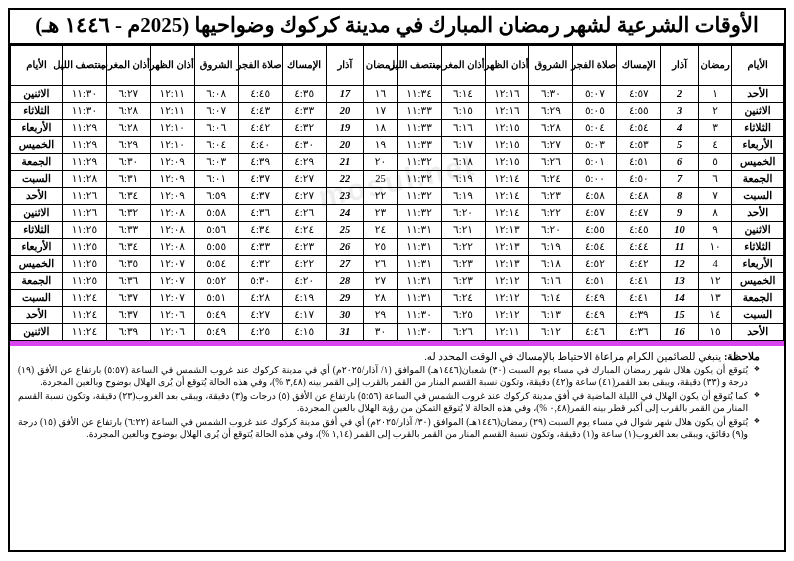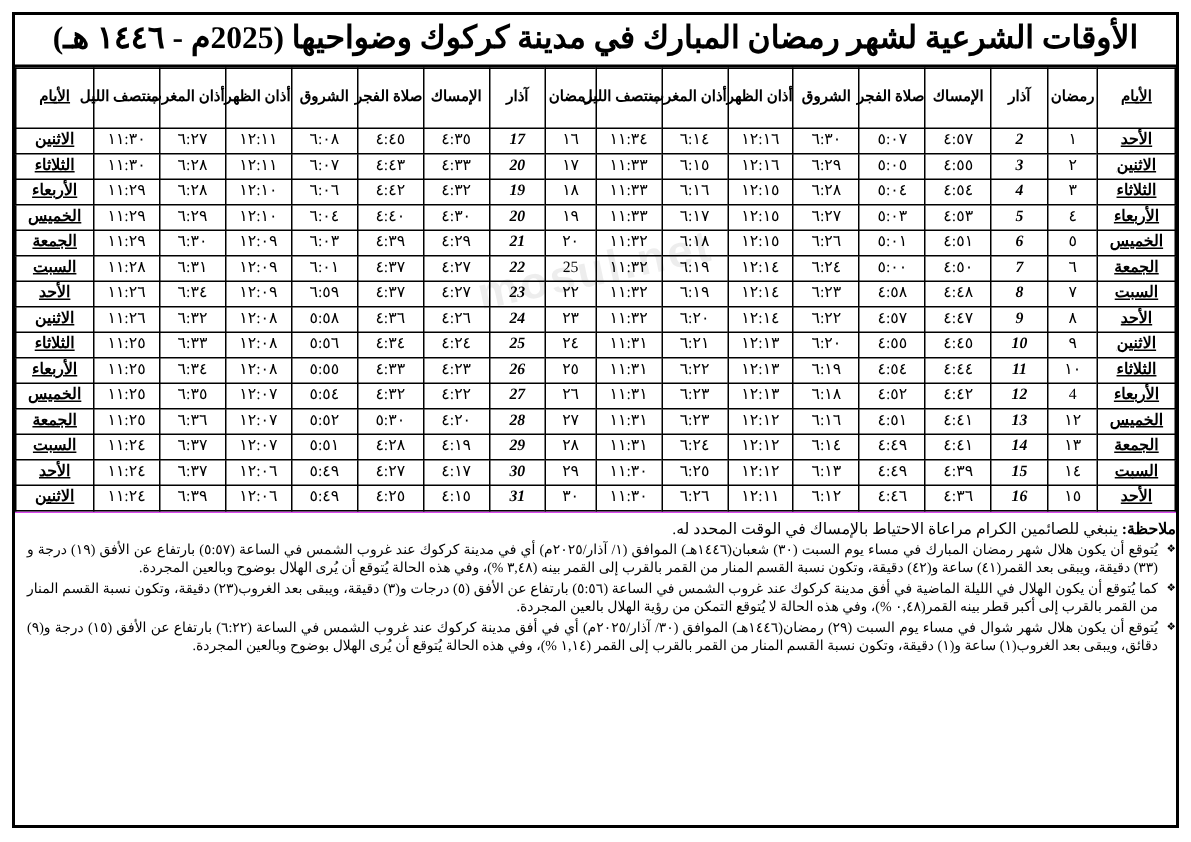--- a/index.html
+++ b/index.html
@@ -64,21 +64,21 @@
     font-size: 11px;
   }
   td.greg {
     font-weight: bold;
     font-size: 13px;
     font-style: italic;
   }
   td.hij {
     font-size: 11px;
   }
-  .col-dayname { width: 7.2%; text-decoration: underline; }
+  .col-dayname { width: 7.2%; }
   .col-hij { width: 4.6%; }
   .col-greg { width: 5.2%; margin-top: 14px; }
   .col-time { width: 6.1%; }
   .tbl-wrap {
     flex: 0 0 auto;
     position: relative;
   }
   .watermark {
     position: absolute;
     top: 46%;
@@ -86,22 +86,22 @@
     transform: translate(-50%, -50%) rotate(-12deg);
     font-size: 30px;
     color: rgba(0,0,0,0.07);
     font-weight: bold;
     letter-spacing: 2px;
     pointer-events: none;
     white-space: nowrap;
     font-family: "Liberation Sans", sans-serif;
   }
   .notes {
-    border-top: 1px solid #d946ef;
-    padding: 3px 0 2px 8px;
+    border-top: 5px solid #d946ef;
+    padding: 3px 24px 2px 8px;
     direction: rtl;
     flex: 1 1 auto;
   }
   .note-head {
     font-size: 10.5px;
     font-weight: bold;
     text-align: right;
     margin: 1px 0 3px 0;
   }
   .note-head .nh-rest { font-weight: normal; }

